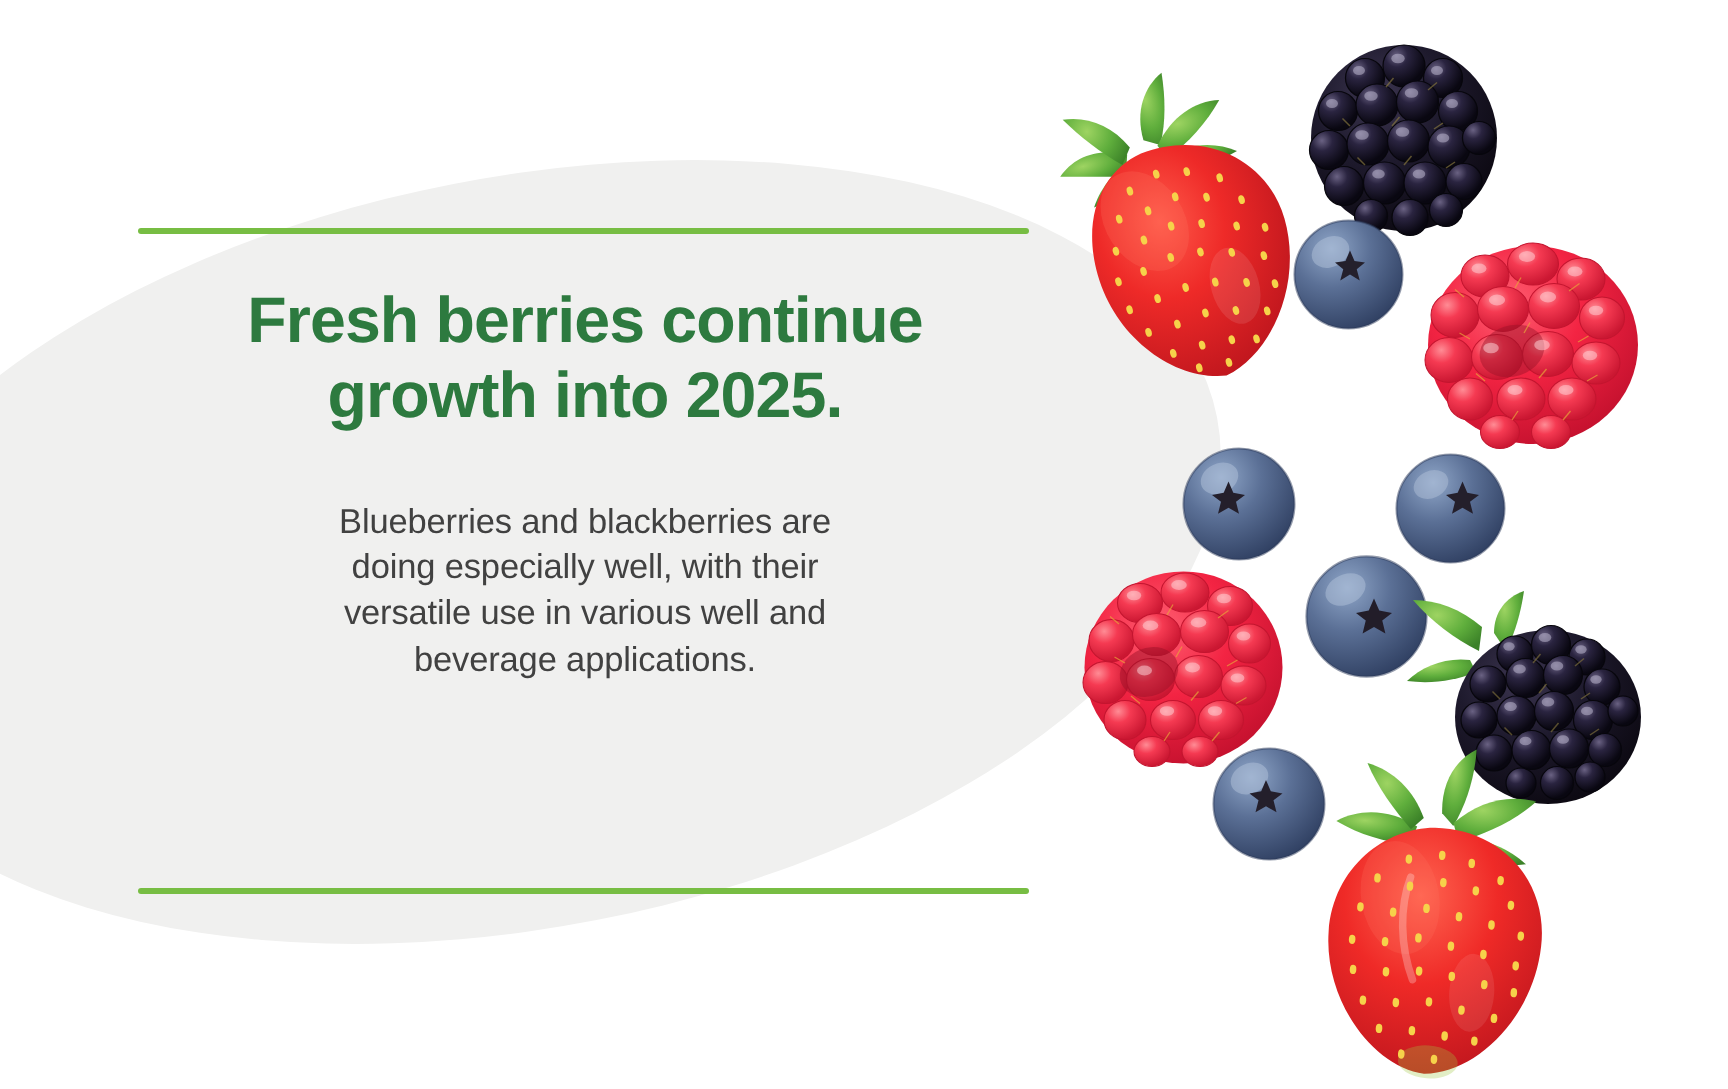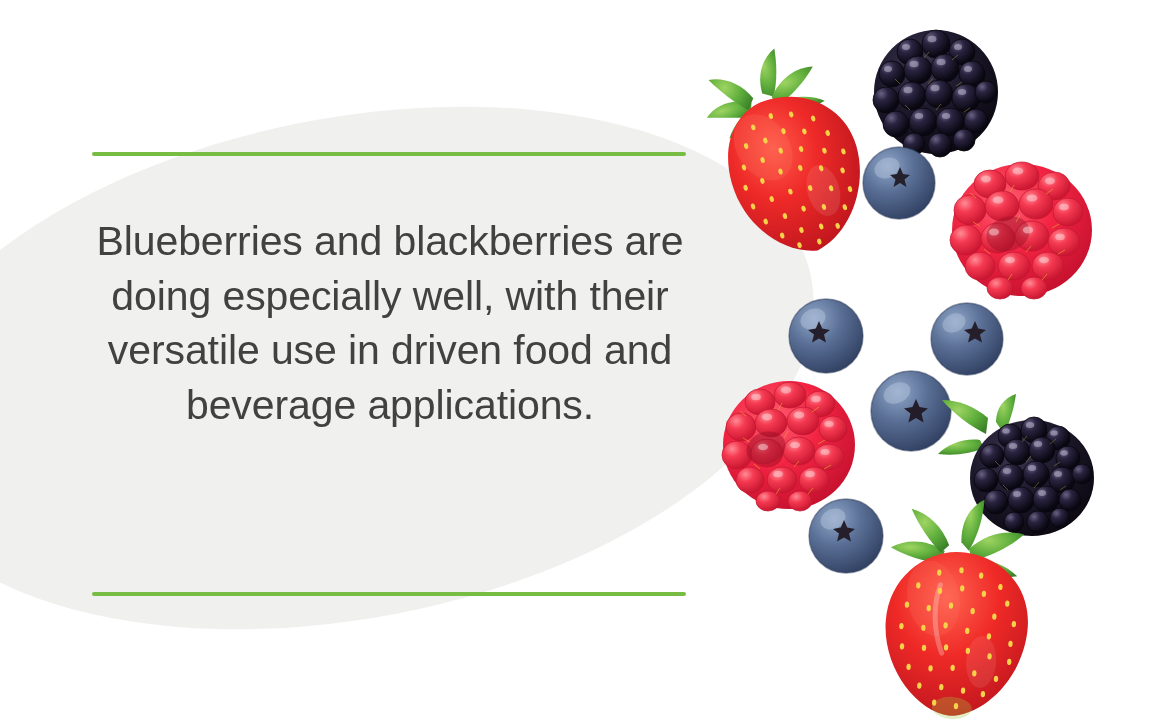--- a/index.html
+++ b/index.html
@@ -45,21 +45,21 @@
     font-size:43px;
     line-height:1.16;
     font-weight:700;
     letter-spacing:-0.6px;
     margin:0 0 4px 0;
     padding-top:14px;
   }
   .headline .l2{display:block;}
   .body-copy{
     color:#414141;
-    font-size:41px;
+    font-size:23px;
     line-height:1.335;
     font-weight:400;
     letter-spacing:-0.1px;
     margin:0;
     padding-top:38px;
   }
   .body-copy .bl{display:block;}
 
   
   .berry{position:absolute;}
@@ -69,24 +69,28 @@
 <body>
 
 <div id="stage">
 
   <div class="blob"></div>
 
   <div class="rule top"></div>
   <div class="rule bottom"></div>
 
   <div class="textblock">
+    <h1 class="headline">
+      <span>Fresh berries continue</span>
+      <span class="l2">growth into 2025.</span>
+    </h1>
     <p class="body-copy">
       <span class="bl">Blueberries and blackberries are</span>
       <span class="bl">doing especially well, with their</span>
-      <span class="bl">versatile use in driven food and</span>
+      <span class="bl">versatile use in various well and</span>
       <span class="bl">beverage applications.</span>
     </p>
   </div>
 
   <div>
 
     <svg width="0" height="0" style="position:absolute" aria-hidden="true">
       <defs>
         <radialGradient id="gStrawBody" cx="38%" cy="30%" r="78%">
           <stop offset="0%" stop-color="#ff5a4a"></stop>

